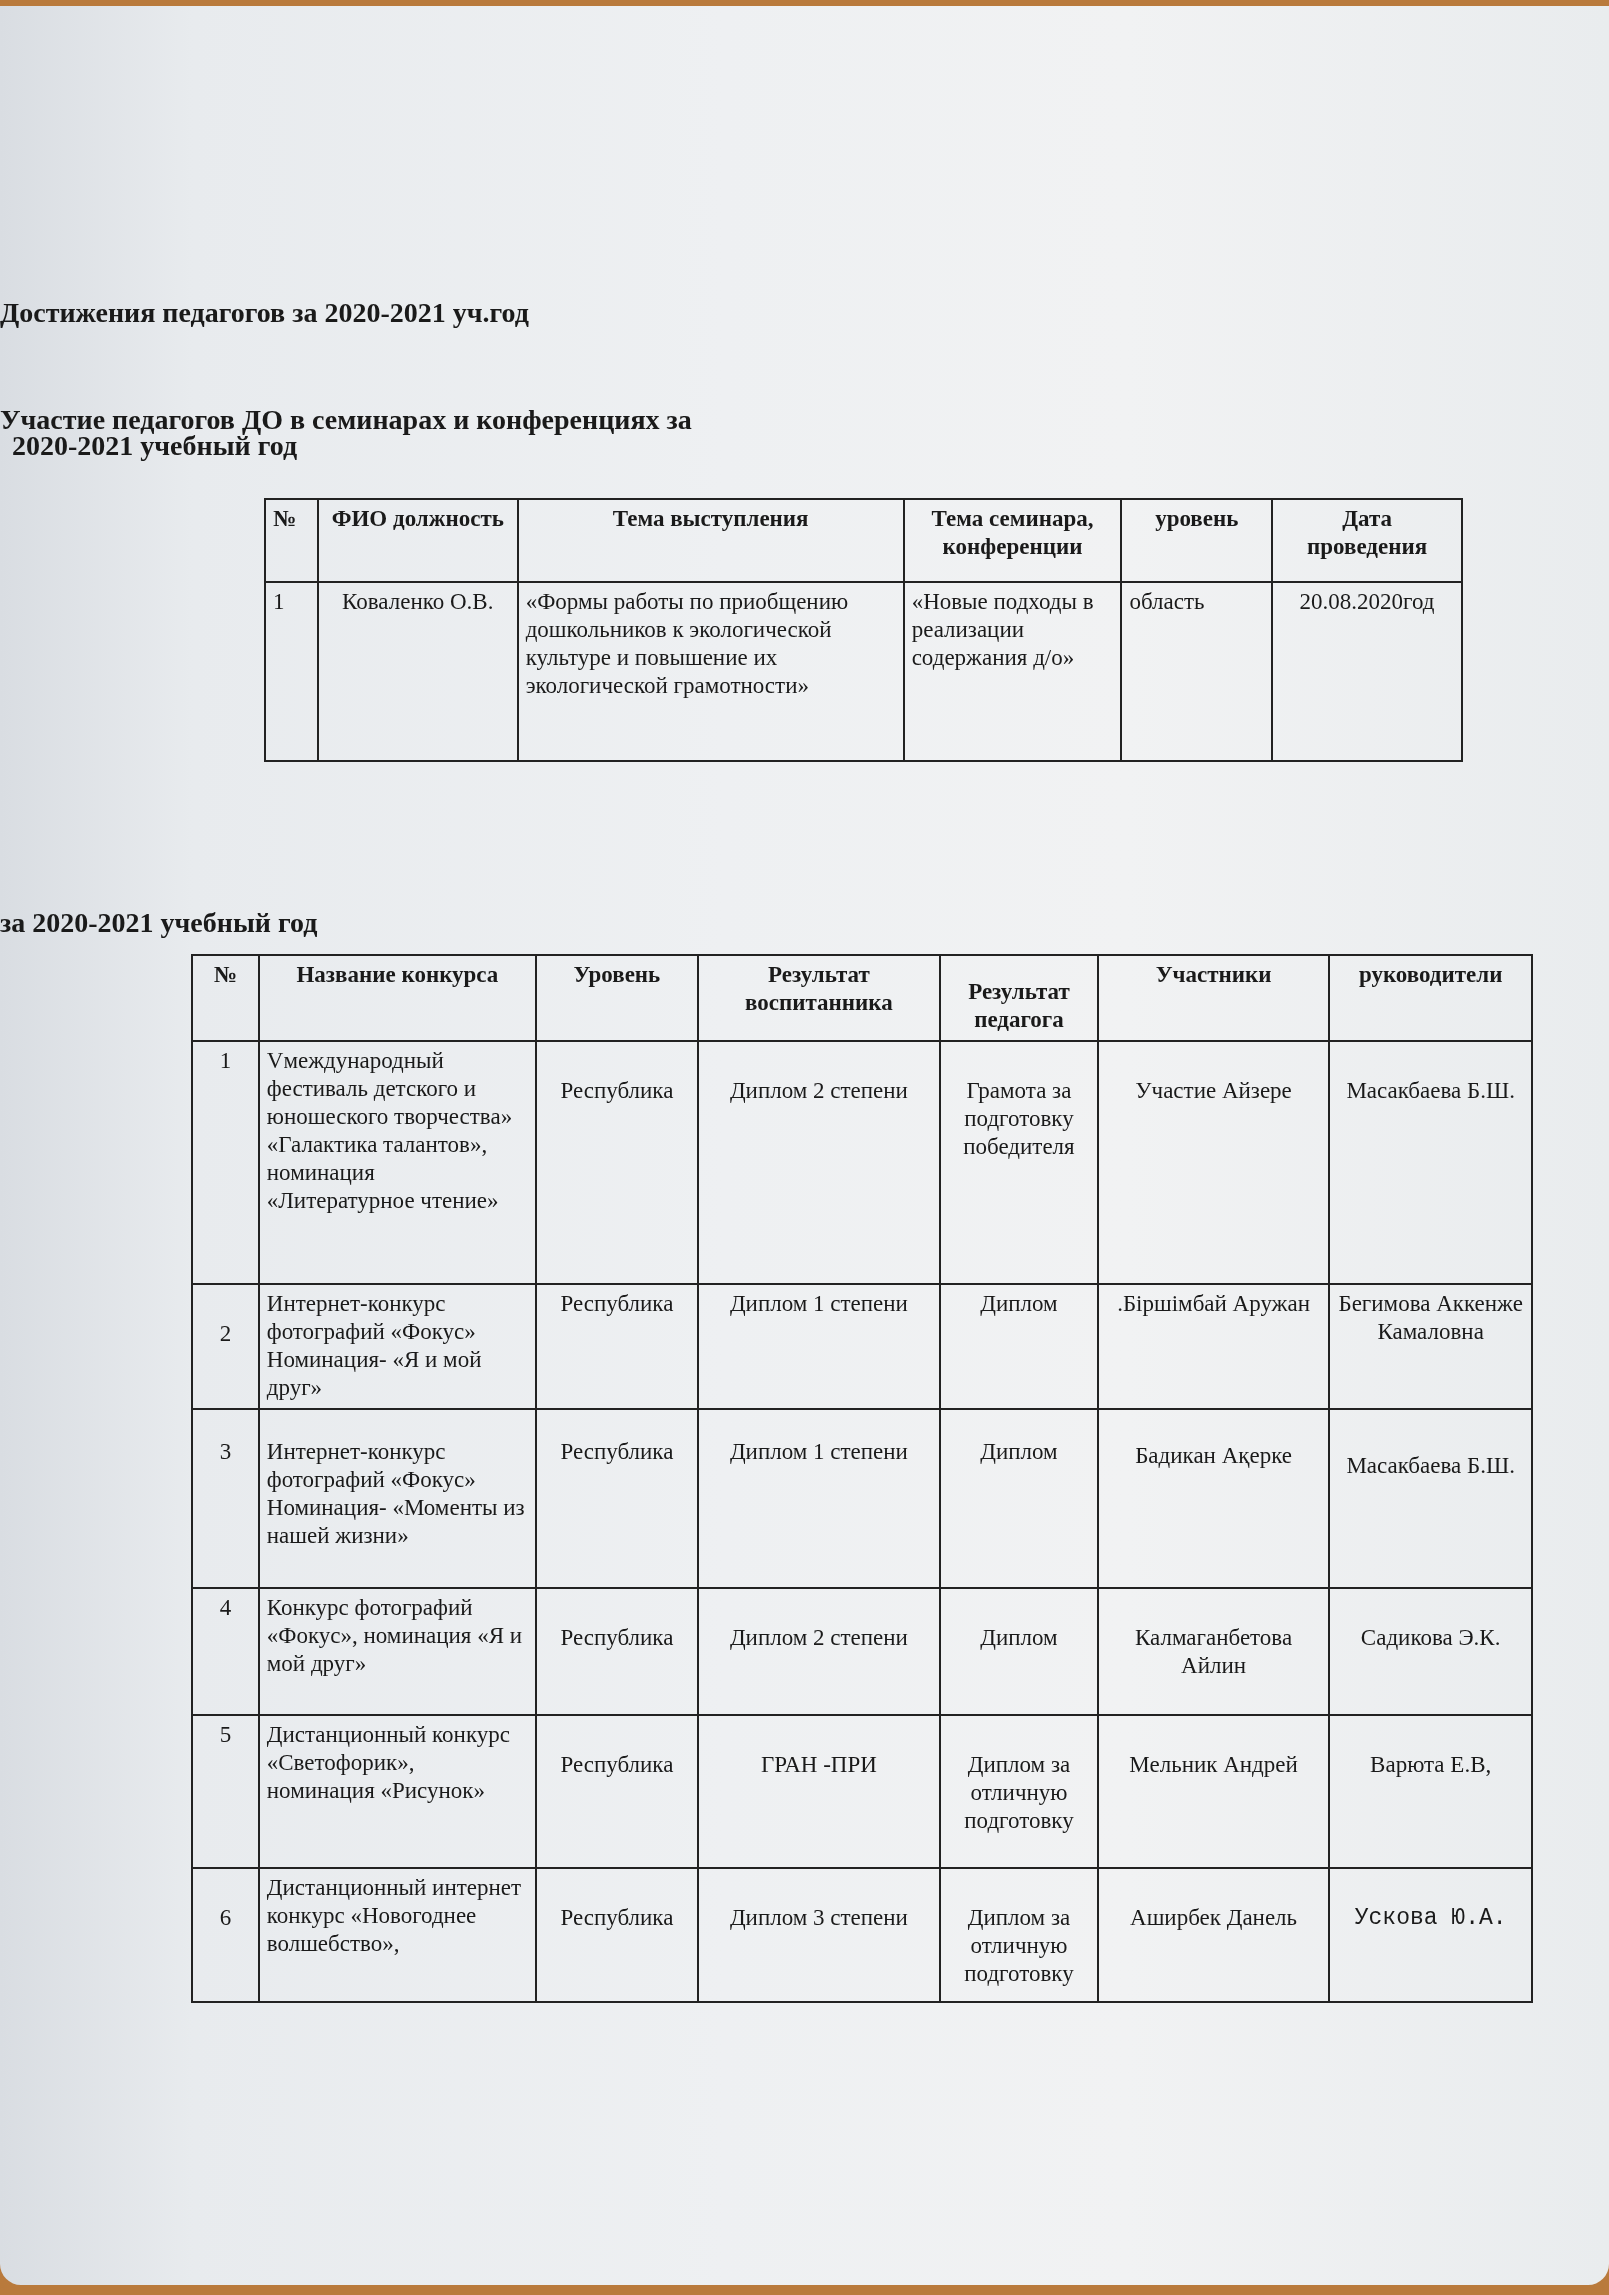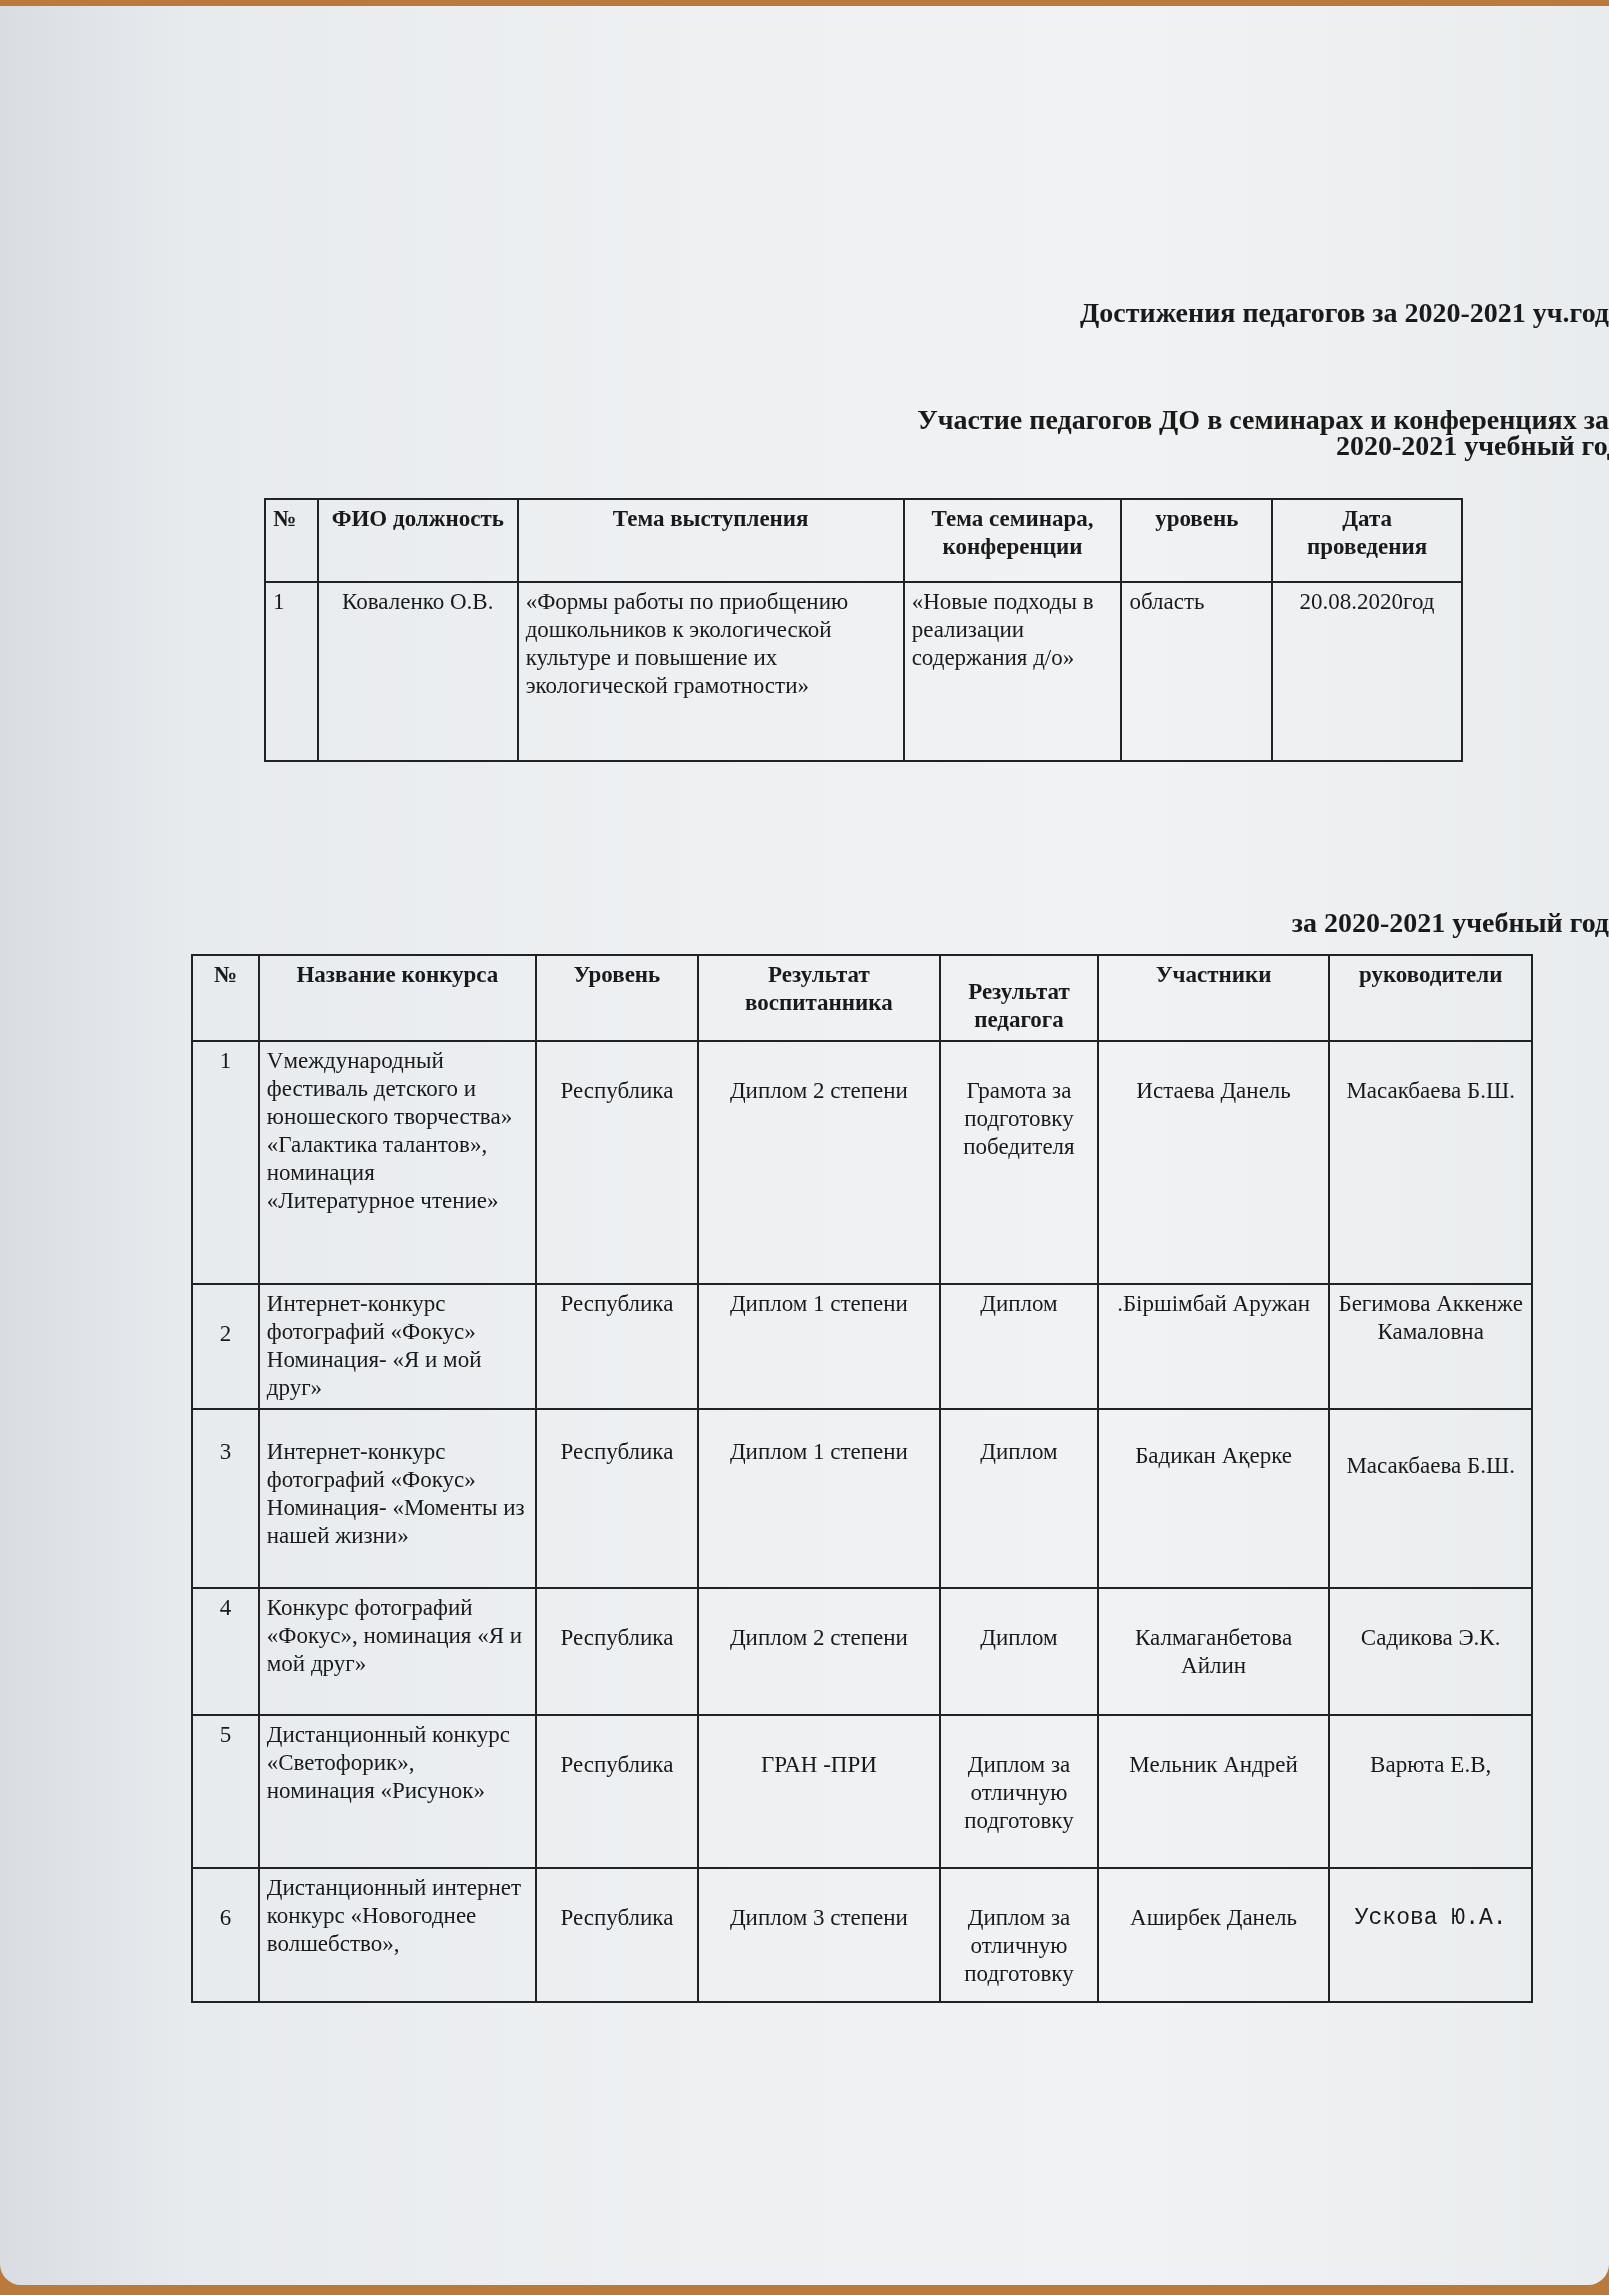--- a/index.html
+++ b/index.html
@@ -10,21 +10,21 @@
       font-family: "Liberation Serif", "DejaVu Serif", serif;
       color: #1a1a1a;
     }
     .page {
       position: absolute; left: 0; top: 5.6px;
       width: 1609px; height: 2279px;
       background: linear-gradient(90deg, #d9dde2 0%, #e8ebee 12%, #eef0f2 45%, #f1f2f3 70%, #e9ecee 100%);
       border-radius: 0 0 21px 21px;
     }
     .title {
-      position: absolute; left: 0; width: 1609px; text-align: right;
+      position: absolute; left: 0; width: 1609px; text-align: left;
       font-weight: bold; font-size: 28px; line-height: 34px;
     }
     table {
       position: absolute; border-collapse: collapse;
       font-size: 23px; line-height: 28px;
     }
     td, th {
       border: 2.1px solid #222; vertical-align: top; padding: 5.6px 7px;
     }
     th { font-weight: bold; text-align: center; }
@@ -97,21 +97,21 @@
       <th>Участники</th>
       <th>руководители</th>
     </tr>
 
     <tr style="height:243px;">
       <td class="c">1</td>
       <td class="l">Vмеждународный фестиваль детского и юношеского творчества» «Галактика талантов», номинация «Литературное чтение»</td>
       <td class="c mid">Республика</td>
       <td class="c mid">Диплом 2 степени</td>
       <td class="c mid">Грамота за подготовку победителя</td>
-      <td class="c mid">Истаева Данель</td>
+      <td class="c mid">Участие Айзере</td>
       <td class="c mid">Масакбаева Б.Ш.</td>
     </tr>
 
     <tr style="height:121px;">
       <td class="c" style="padding-top:35px;">2</td>
       <td class="l">Интернет-конкурс фотографий «Фокус» Номинация- «Я и мой друг»</td>
       <td class="c">Республика</td>
       <td class="c">Диплом 1 степени</td>
       <td class="c">Диплом</td>
       <td class="c">.Біршімбай Аружан</td>

